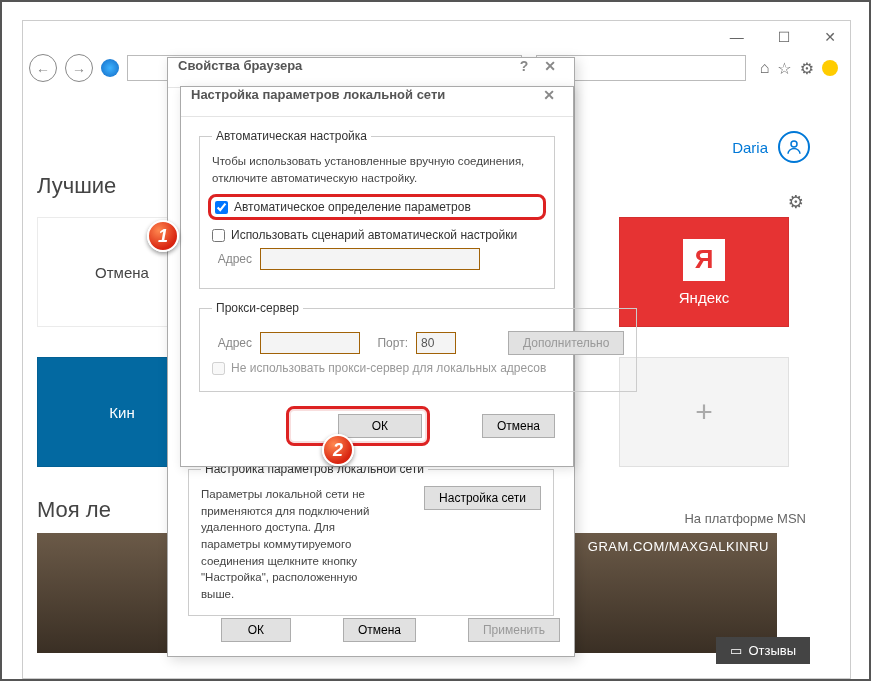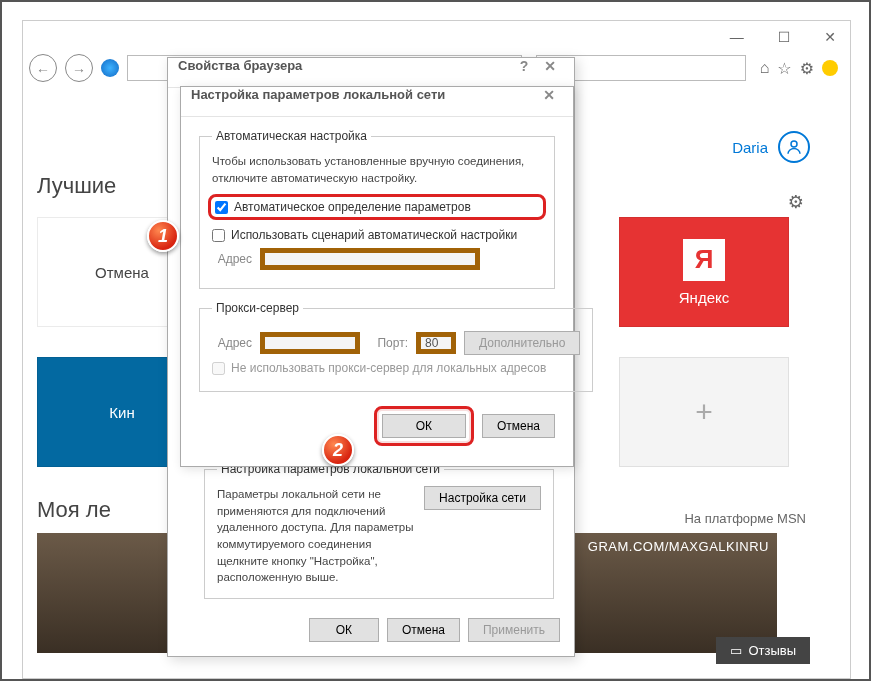--- a/index.html
+++ b/index.html
@@ -160,39 +160,40 @@
     color: #555;
     font-size: 13px;
     border-bottom: 1px solid #e4e4e4;
     font-weight: bold;
   }
   .dlg-title .spacer { flex: 1; }
   .dlg-title .help, .dlg-title .close { color: #888; padding: 0 8px; font-size: 14px; }
   .dlg1-body {
     position: absolute;
     top: 404px;
-    left: 36px;
+    left: 20px;
     right: 20px;
   }
   fieldset {
     border: 1px solid #ccc;
     padding: 10px 12px 12px;
     margin-bottom: 12px;
   }
   legend {
     font-size: 12px; color: #333; padding: 0 4px;
   }
   .fs-text { font-size: 11.5px; color: #444; line-height: 1.45; }
   .btn {
     background: #e1e1e1;
     border: 1px solid #adadad;
     padding: 4px 14px;
     font-size: 12px;
     cursor: pointer;
     min-width: 70px;
+    margin-left: 44px;
   }
   .dlg1-buttons {
     position: absolute;
     bottom: 14px;
     right: 14px;
     display: flex;
     gap: 8px;
   }
   
   .dialog2 {
@@ -214,21 +215,21 @@
     border-radius: 8px;
     padding: 3px 30px 3px 4px;
     margin: 8px -4px;
   }
   .input-row {
     display: flex; align-items: center; gap: 8px;
     margin: 6px 0;
   }
   .input-row label { color: #888; font-size: 12px; min-width: 40px; text-align: right; }
   .input-row input[type=text] {
-    border: 5px solid #a16207; background: #f4f4f4;
+    border: 1px solid #a16207; background: #f4f4f4;
     height: 22px; padding: 0 4px; font-size: 12px;
   }
   input[type=checkbox] { width: 13px; height: 13px; }
   .dlg2-buttons {
     display: flex;
     gap: 8px;
     justify-content: flex-end;
     margin-top: 14px;
     align-items: center;
   }

